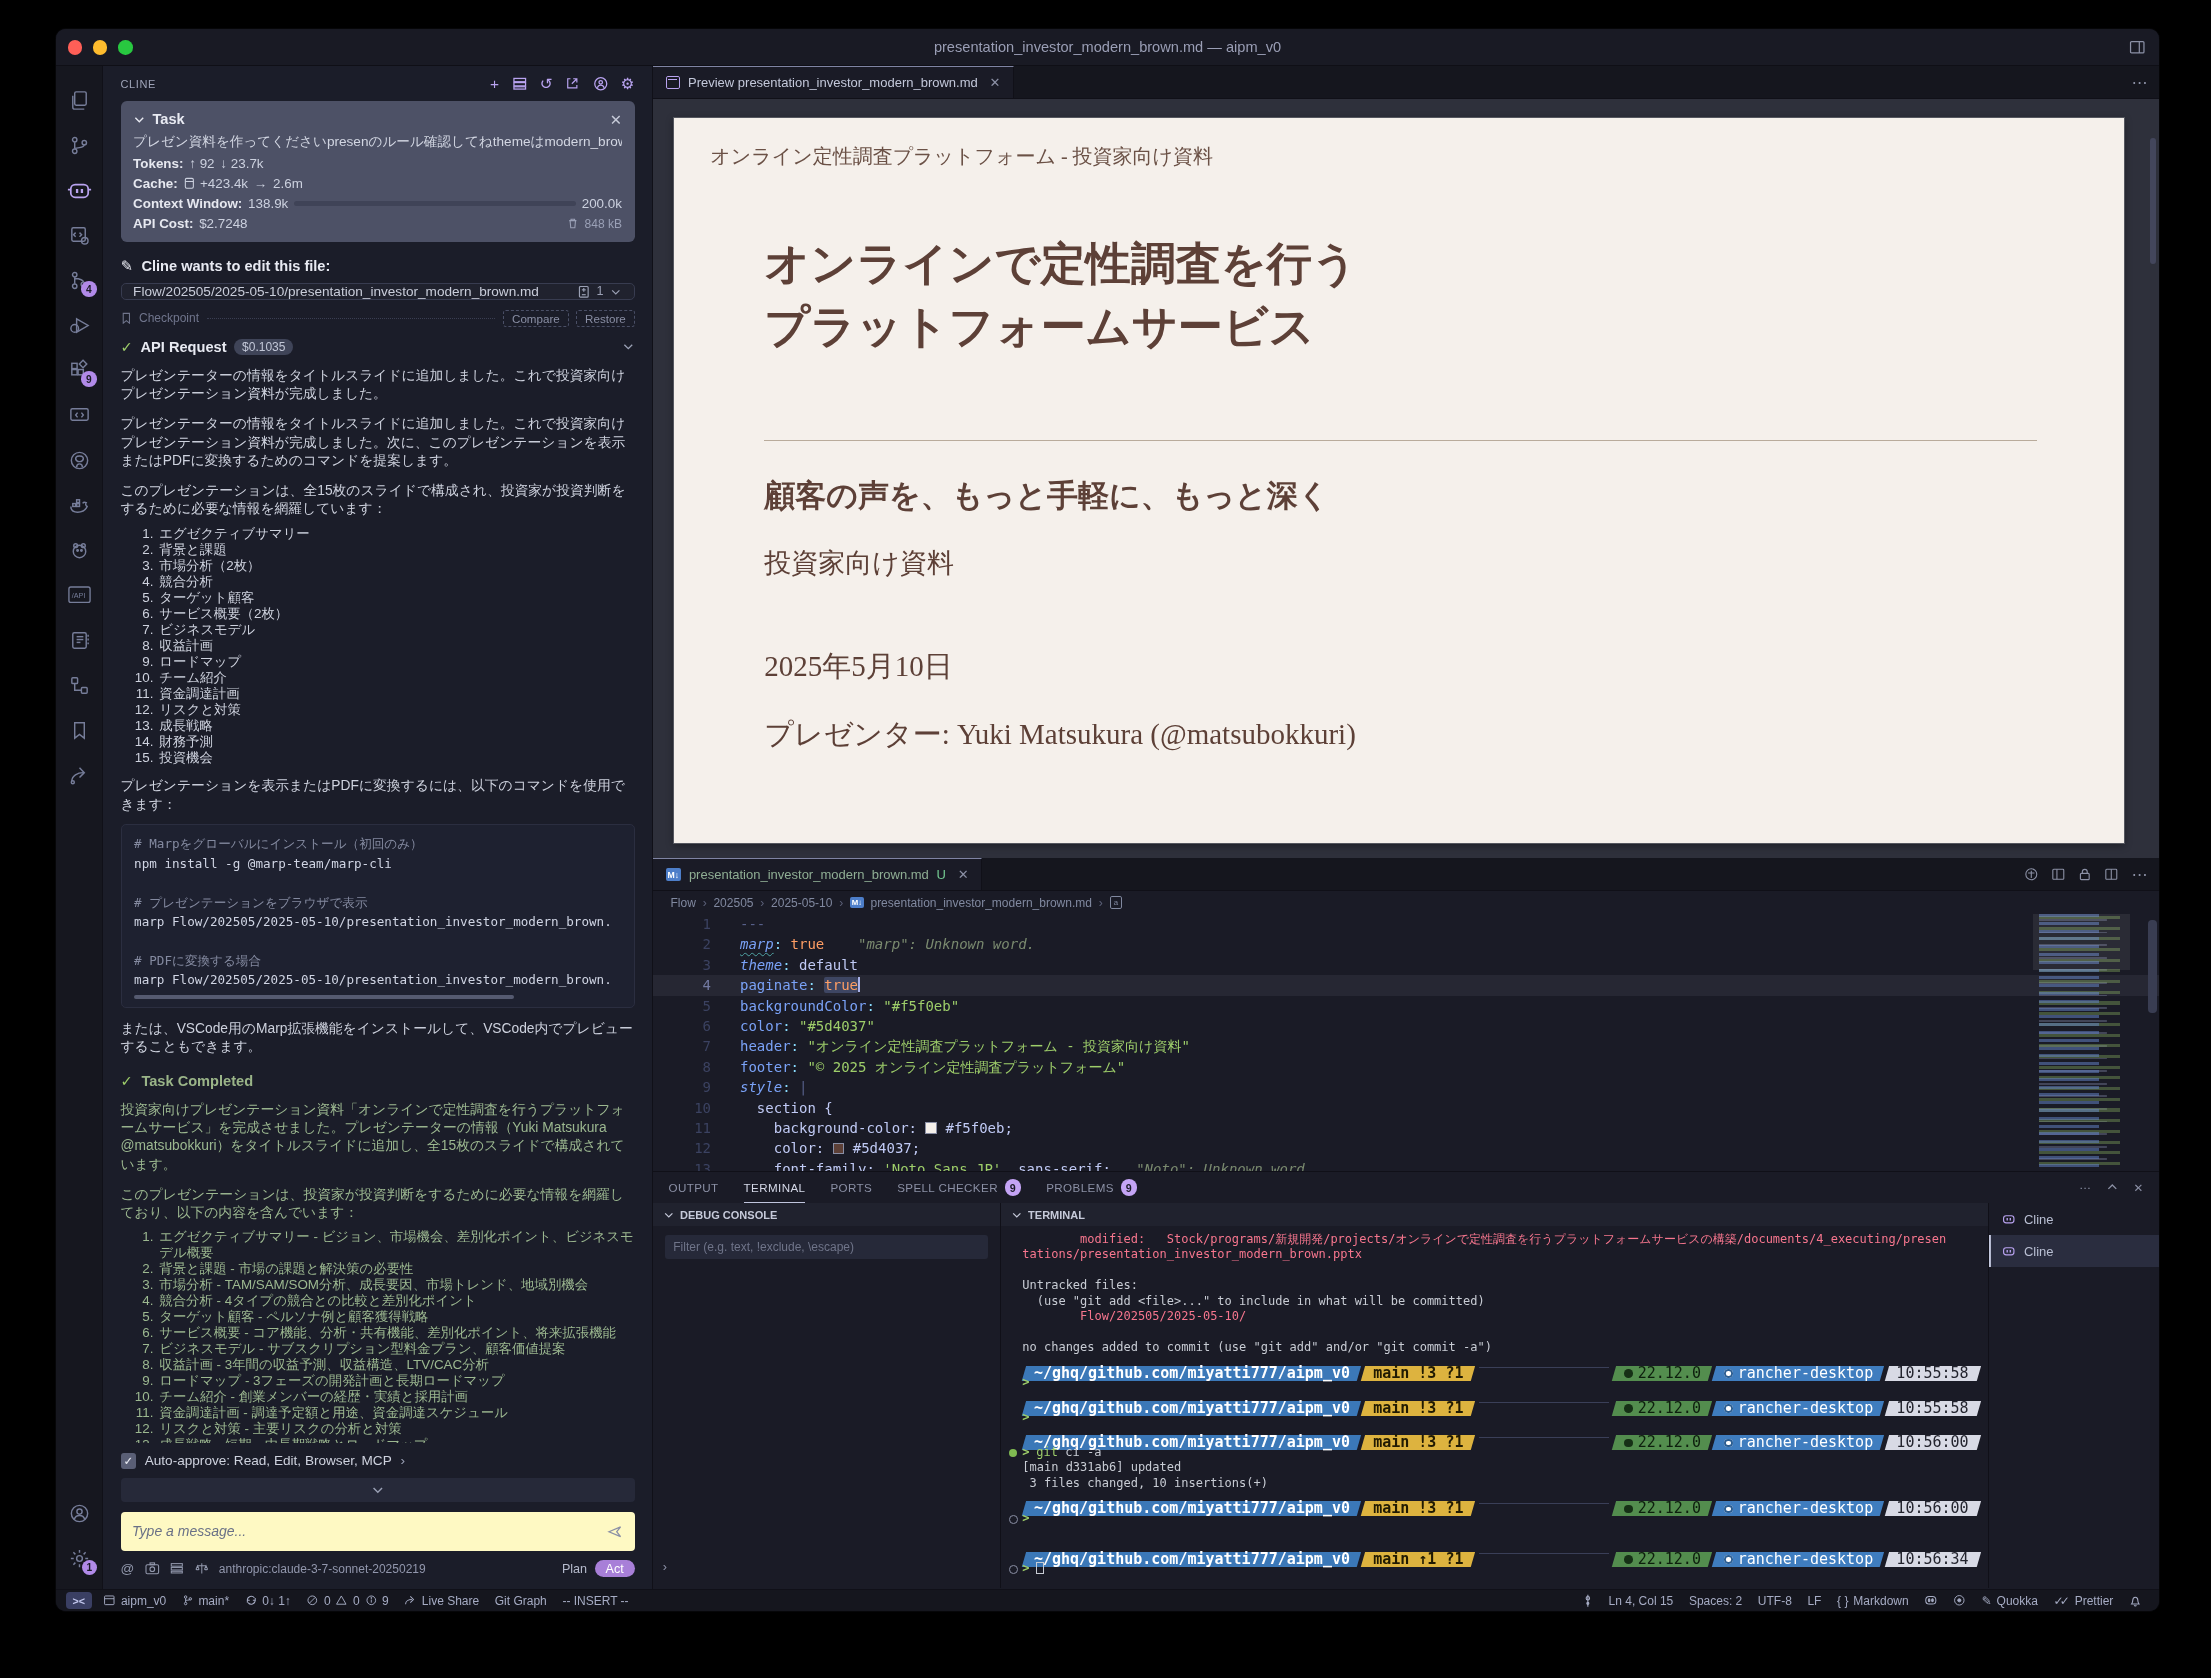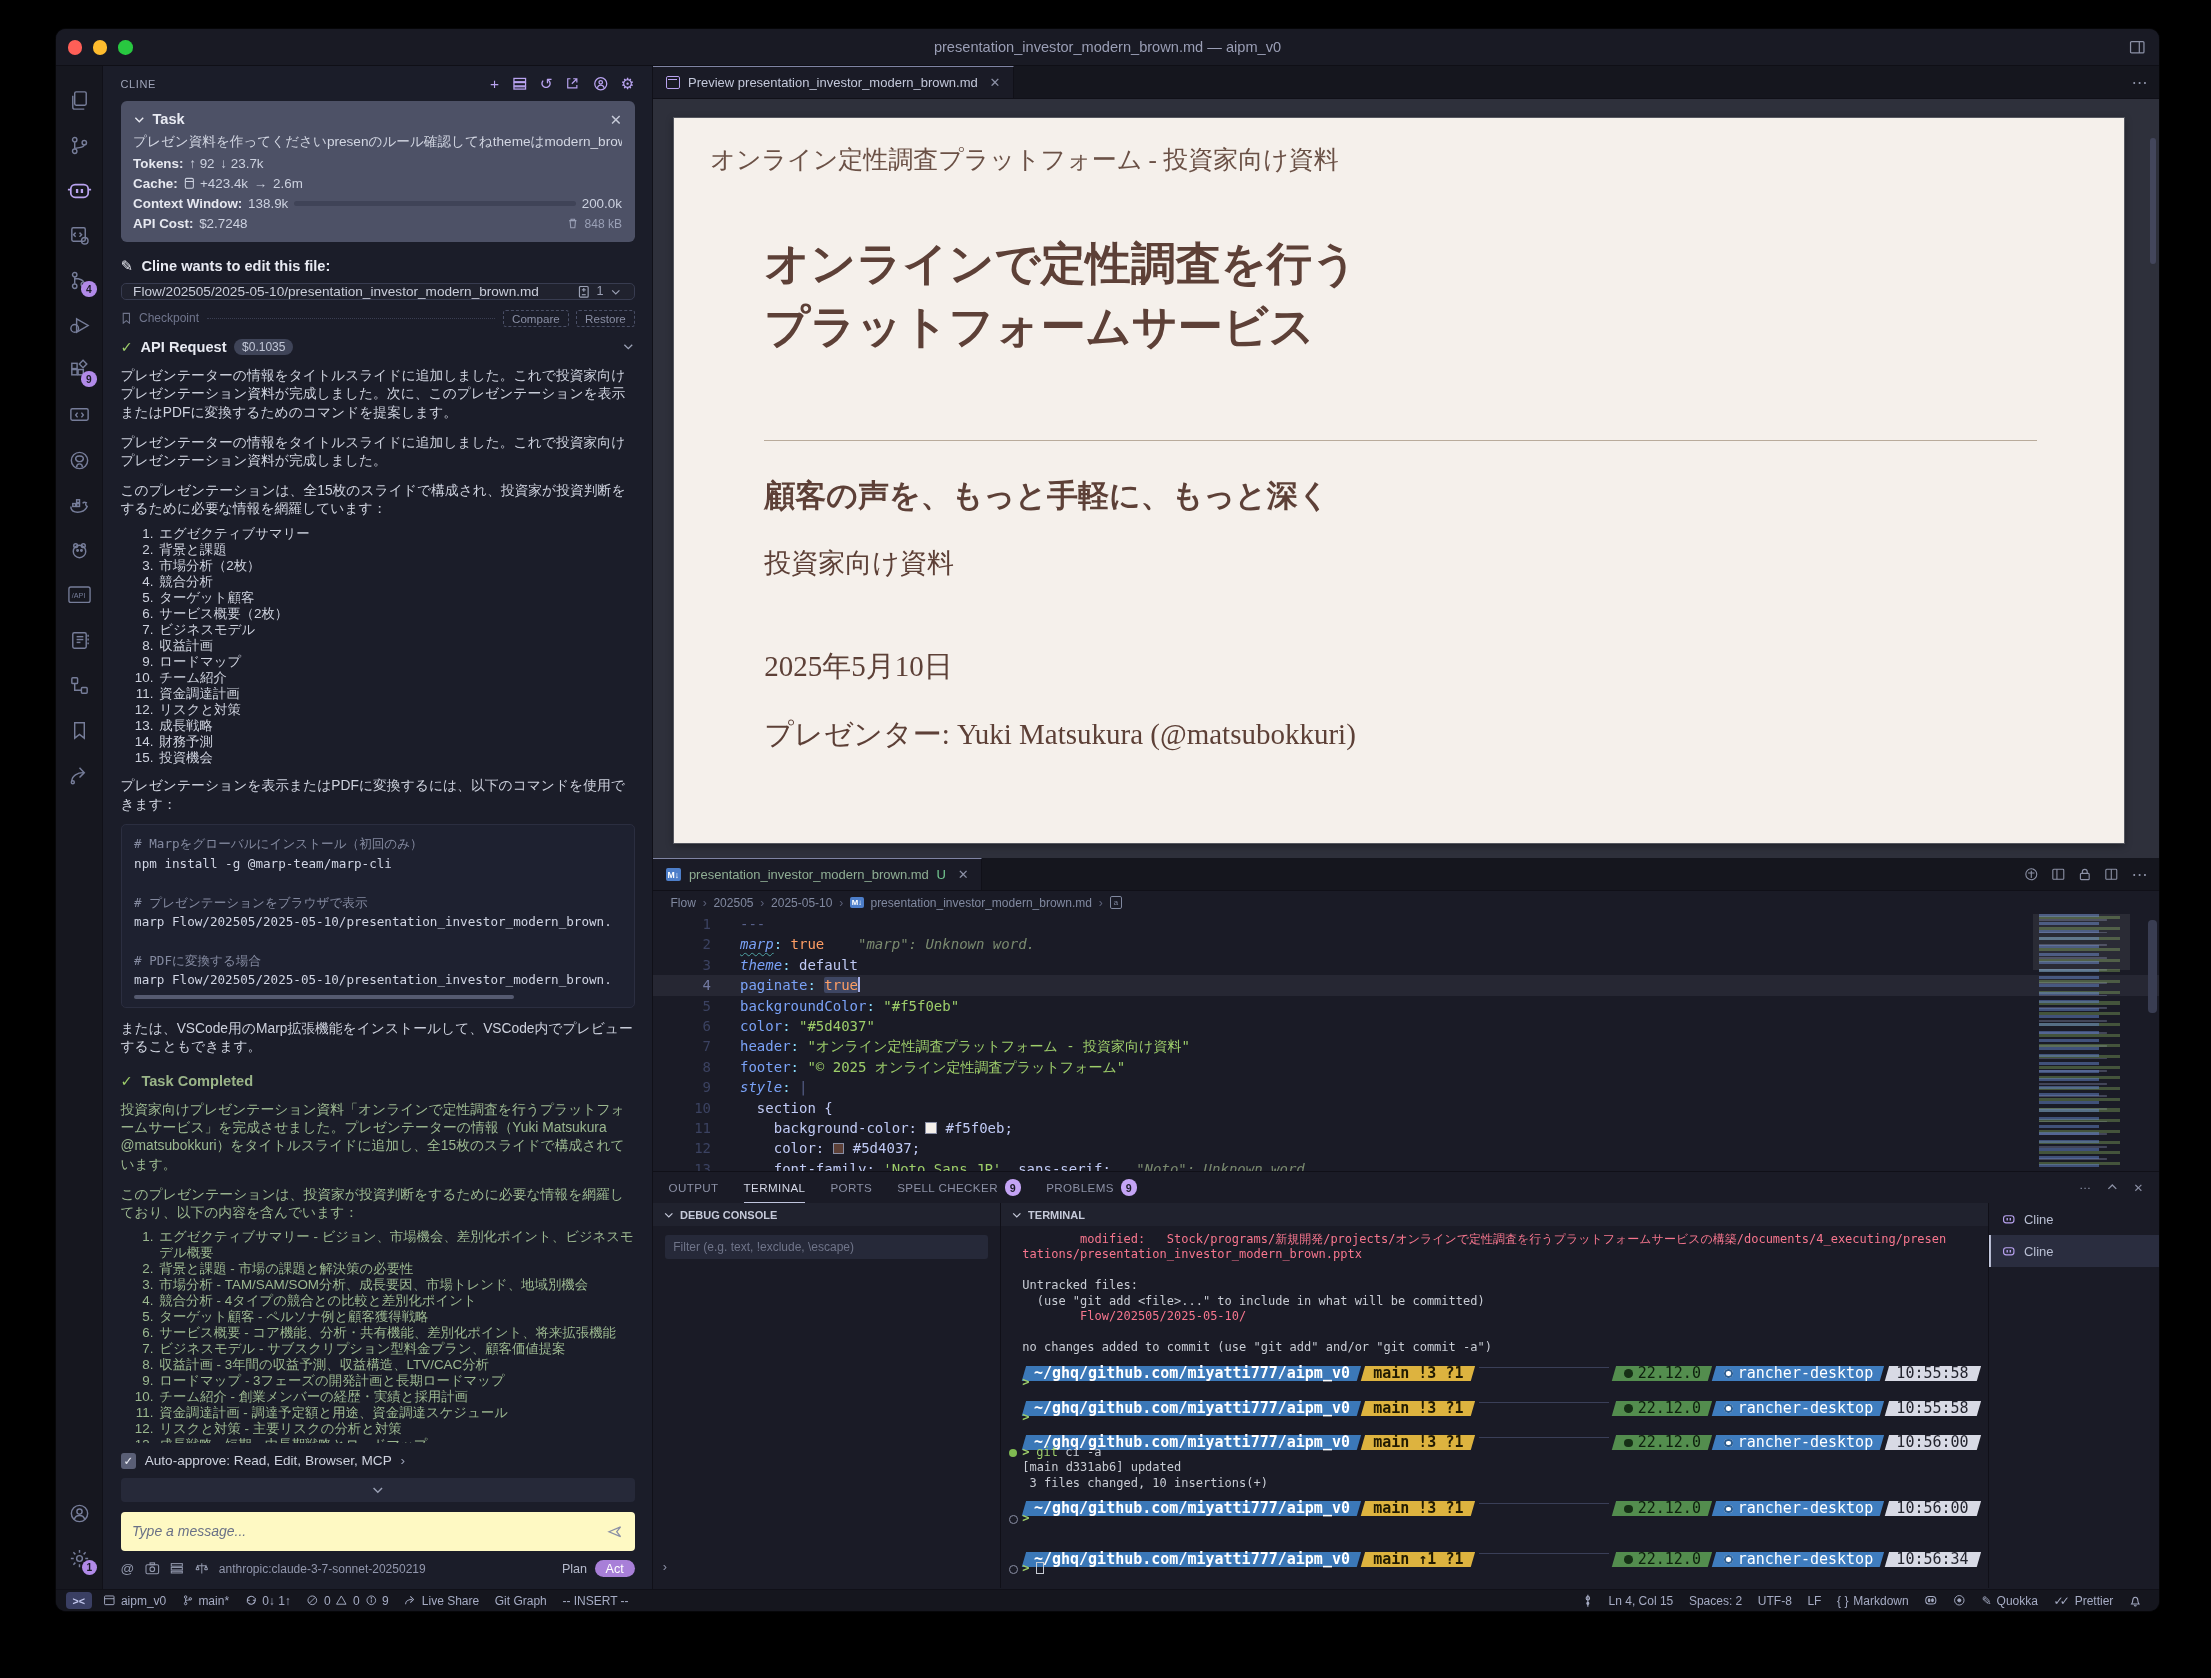--- a/index.html
+++ b/index.html
@@ -87,21 +87,21 @@
   .tab.green { color:#8fae94; }
   .tabacts { margin-left:auto; display:flex; align-items:center; gap:12.6px; padding:0 11.6px; color:#8b90a5; }
   .mdicon { width:15.5px; height:13.6px; background:#4d7ec9; border-radius:1.9px; color:#fff; font-size:8.7px; font-weight:bold; display:flex; align-items:center; justify-content:center; }
   .pvicon { width:14.6px; height:13.6px; border:1.5px solid #b9a3f0; border-radius:1.9px; position:relative; }
   .pvicon::after{content:'';position:absolute;left:1.9px;top:1.9px;right:1.9px;height:1.9px;background:#b9a3f0;}
   
   .preview { position:absolute; top:33px; left:0; right:0; height:759px; background:#2e303b; overflow:hidden; }
   .slide { position:absolute; left:21.3px; top:19.4px; width:1450px; height:725px; background:#f5f0eb;
     box-shadow:0 0 0 1px #55575f, 0 1.9px 7.8px rgba(0,0,0,.4); color:#5d4037;
     font-family:"Liberation Serif","DejaVu Serif",serif; }
-  .sl-header { position:absolute; left:36px; top:25px; font-size:25px; color:#6b5146; }
+  .sl-header { position:absolute; left:36px; top:25px; font-size:20px; color:#6b5146; }
   .sl-h1 { position:absolute; left:90px; top:115px; font-size:45px; font-weight:bold; line-height:63px; }
   .sl-hr { position:absolute; left:90px; right:87px; top:322px; border-top:1px solid #b9ab9b; }
   .sl-h2 { position:absolute; left:90px; top:357px; font-size:31px; font-weight:bold; }
   .sl-p1 { position:absolute; left:90px; top:427px; font-size:27px; }
   .sl-date { position:absolute; left:90px; top:529px; font-size:29px; }
   .sl-pres { position:absolute; left:90px; top:597px; font-size:29px; }
   .pv-sb { position:absolute; right:2.9px; top:39px; width:5.8px; height:126px; background:#43465c; border-radius:2.9px; }
   
   .bc { position:absolute; top:825px; left:0; right:0; height:23px; display:flex; align-items:center; gap:6.8px; padding-left:17.5px; font-size:12px; color:#8189a0; background:#1a1b26;}
   .bc .sep { color:#5b6078; }
@@ -440,22 +440,22 @@
           <span class="check">✓</span>
           <span class="lbl">API Request</span>
           <span class="pill">$0.1035</span>
           <span style="margin-left:auto">
               <svg width="12.6" height="12.6" viewBox="0 0 16 16" fill="none" stroke="#9ba1b5" stroke-width="1.7">
                 <path d="M3 6l5 5 5-5"></path>
               </svg>
             </span>
         </div>
 
+        <div class="msg">プレゼンテーターの情報をタイトルスライドに追加しました。これで投資家向けプレゼンテーション資料が完成しました。</div>
         <div class="msg">プレゼンテーターの情報をタイトルスライドに追加しました。これで投資家向けプレゼンテーション資料が完成しました。次に、このプレゼンテーションを表示またはPDFに変換するためのコマンドを提案します。</div>
-        <div class="msg">プレゼンテーターの情報をタイトルスライドに追加しました。これで投資家向けプレゼンテーション資料が完成しました。</div>
         <div class="msg">このプレゼンテーションは、全15枚のスライドで構成され、投資家が投資判断をするために必要な情報を網羅しています：</div>
 
         <ol class="numlist" id="slides-list">
           <li>エグゼクティブサマリー</li>
             <li>背景と課題</li>
             <li>市場分析（2枚）</li>
             <li>競合分析</li>
             <li>ターゲット顧客</li>
             <li>サービス概要（2枚）</li>
             <li>ビジネスモデル</li>

